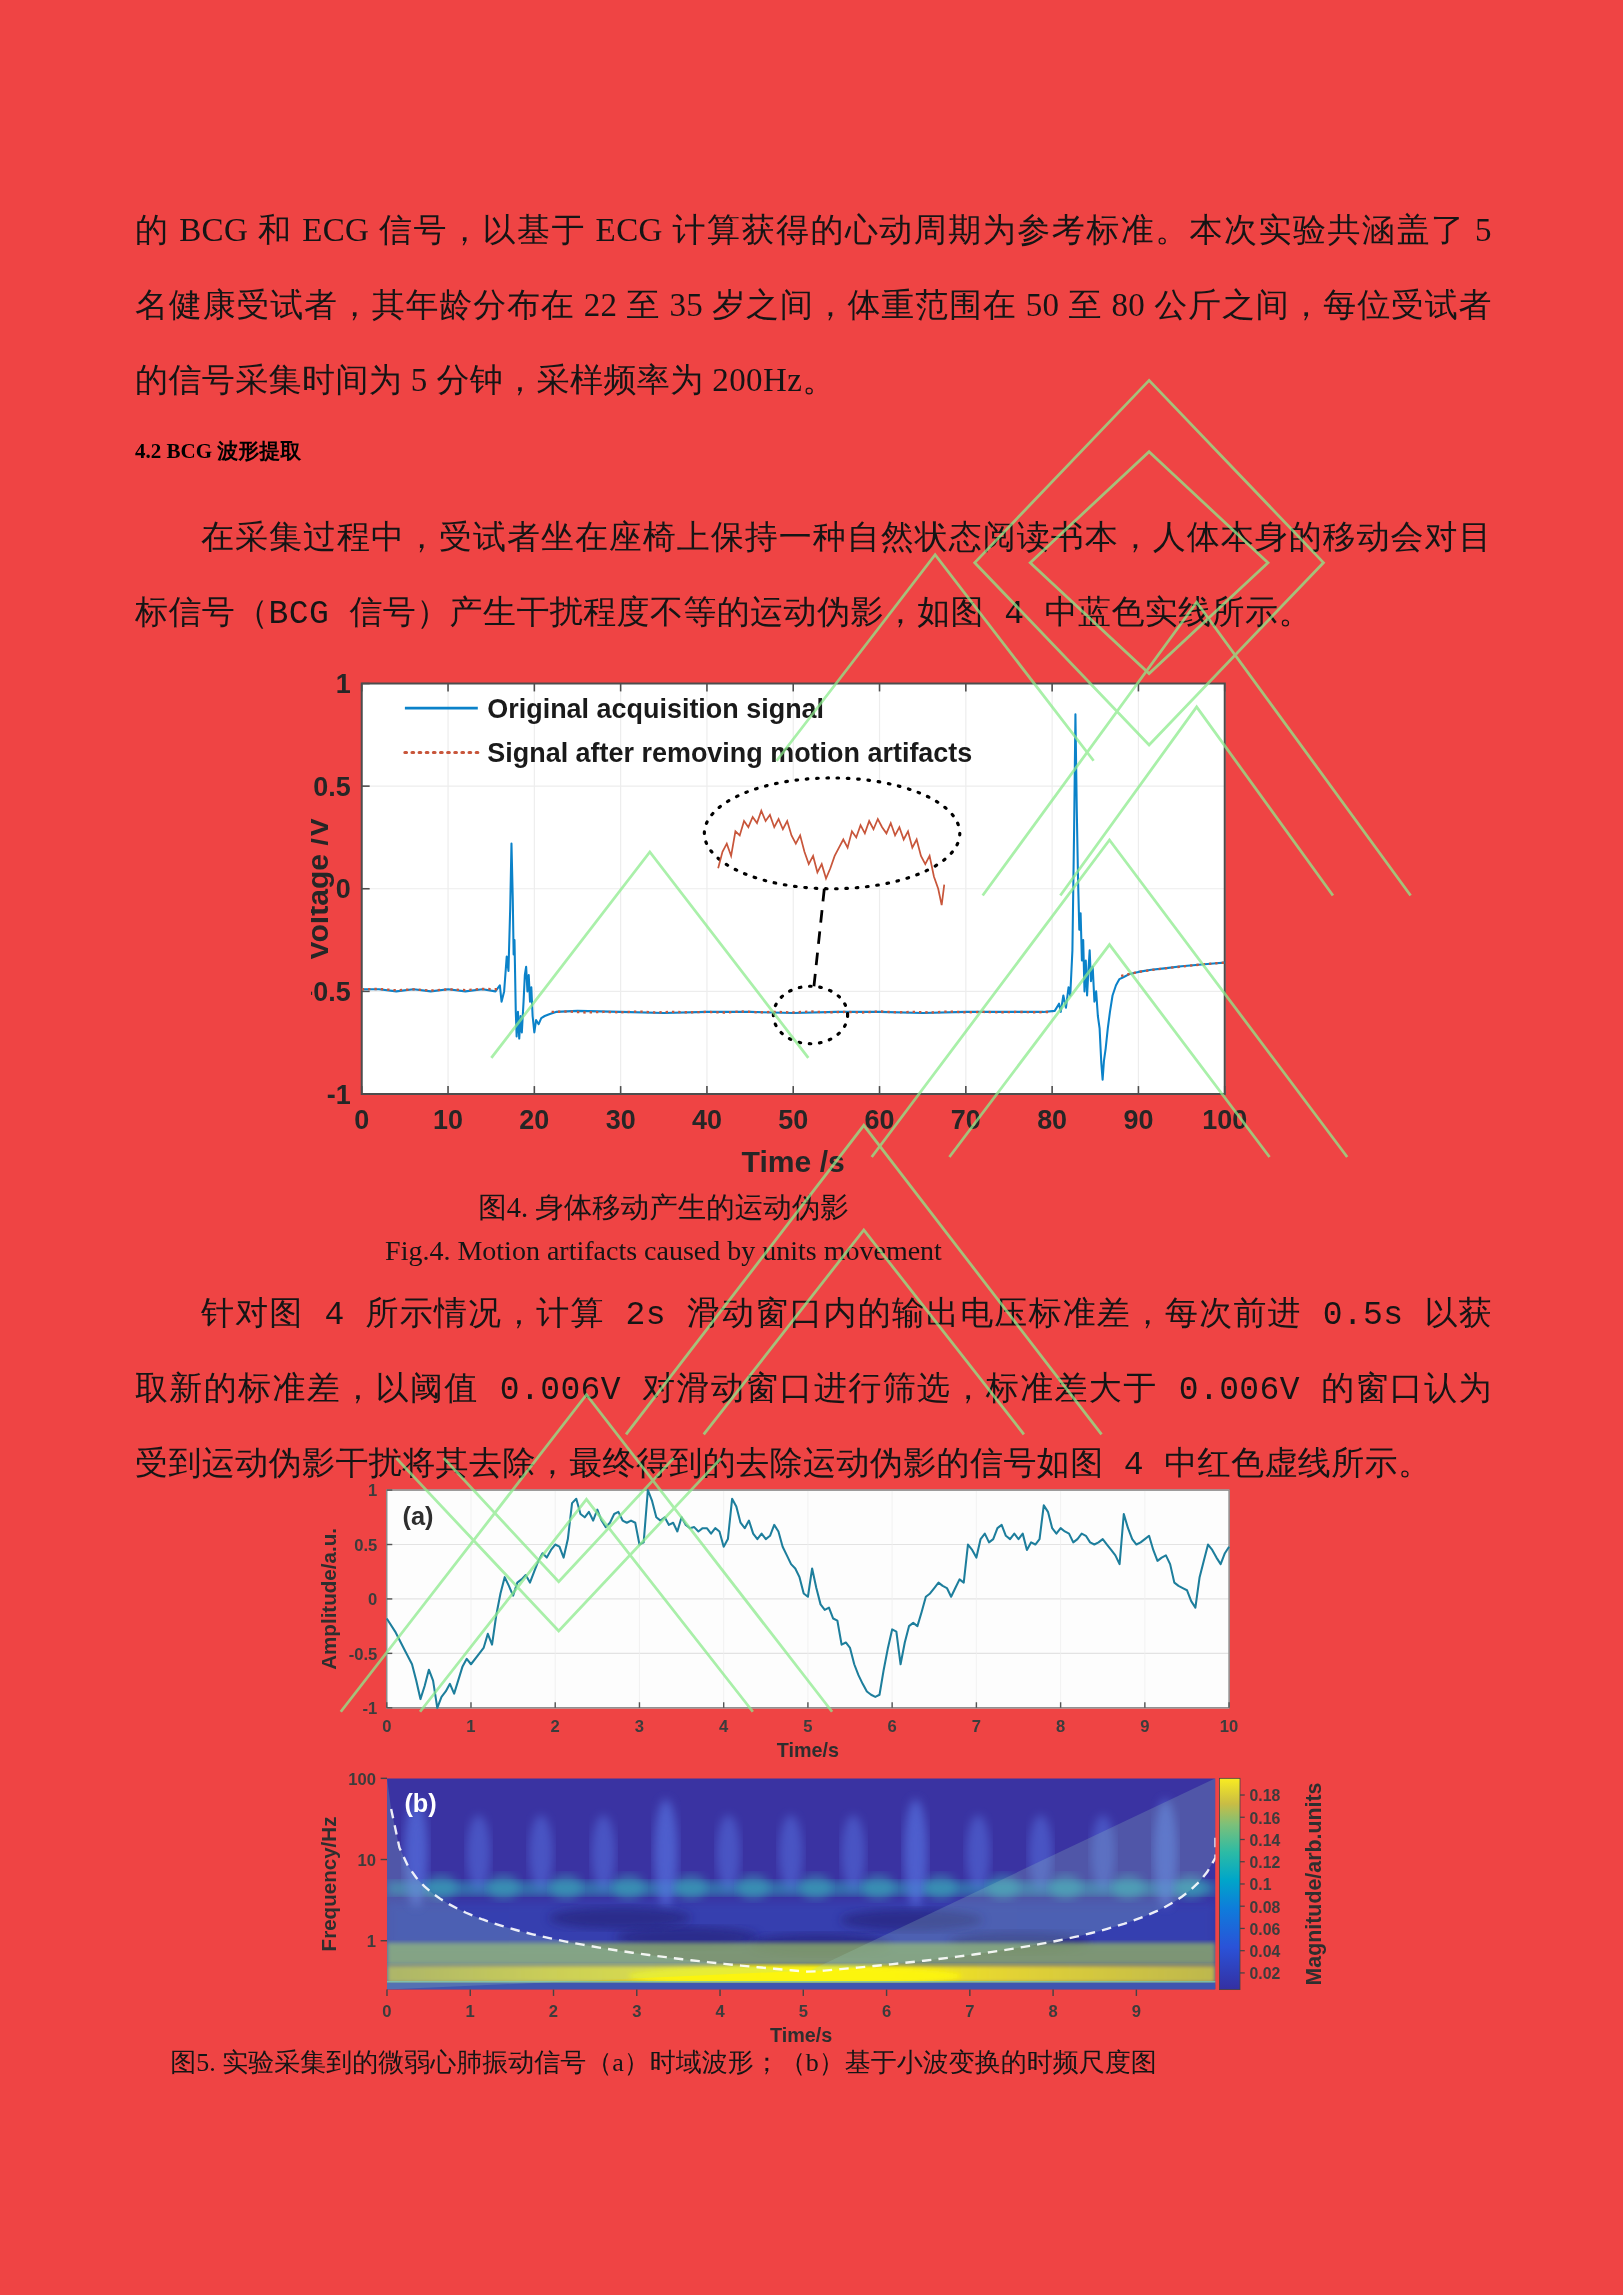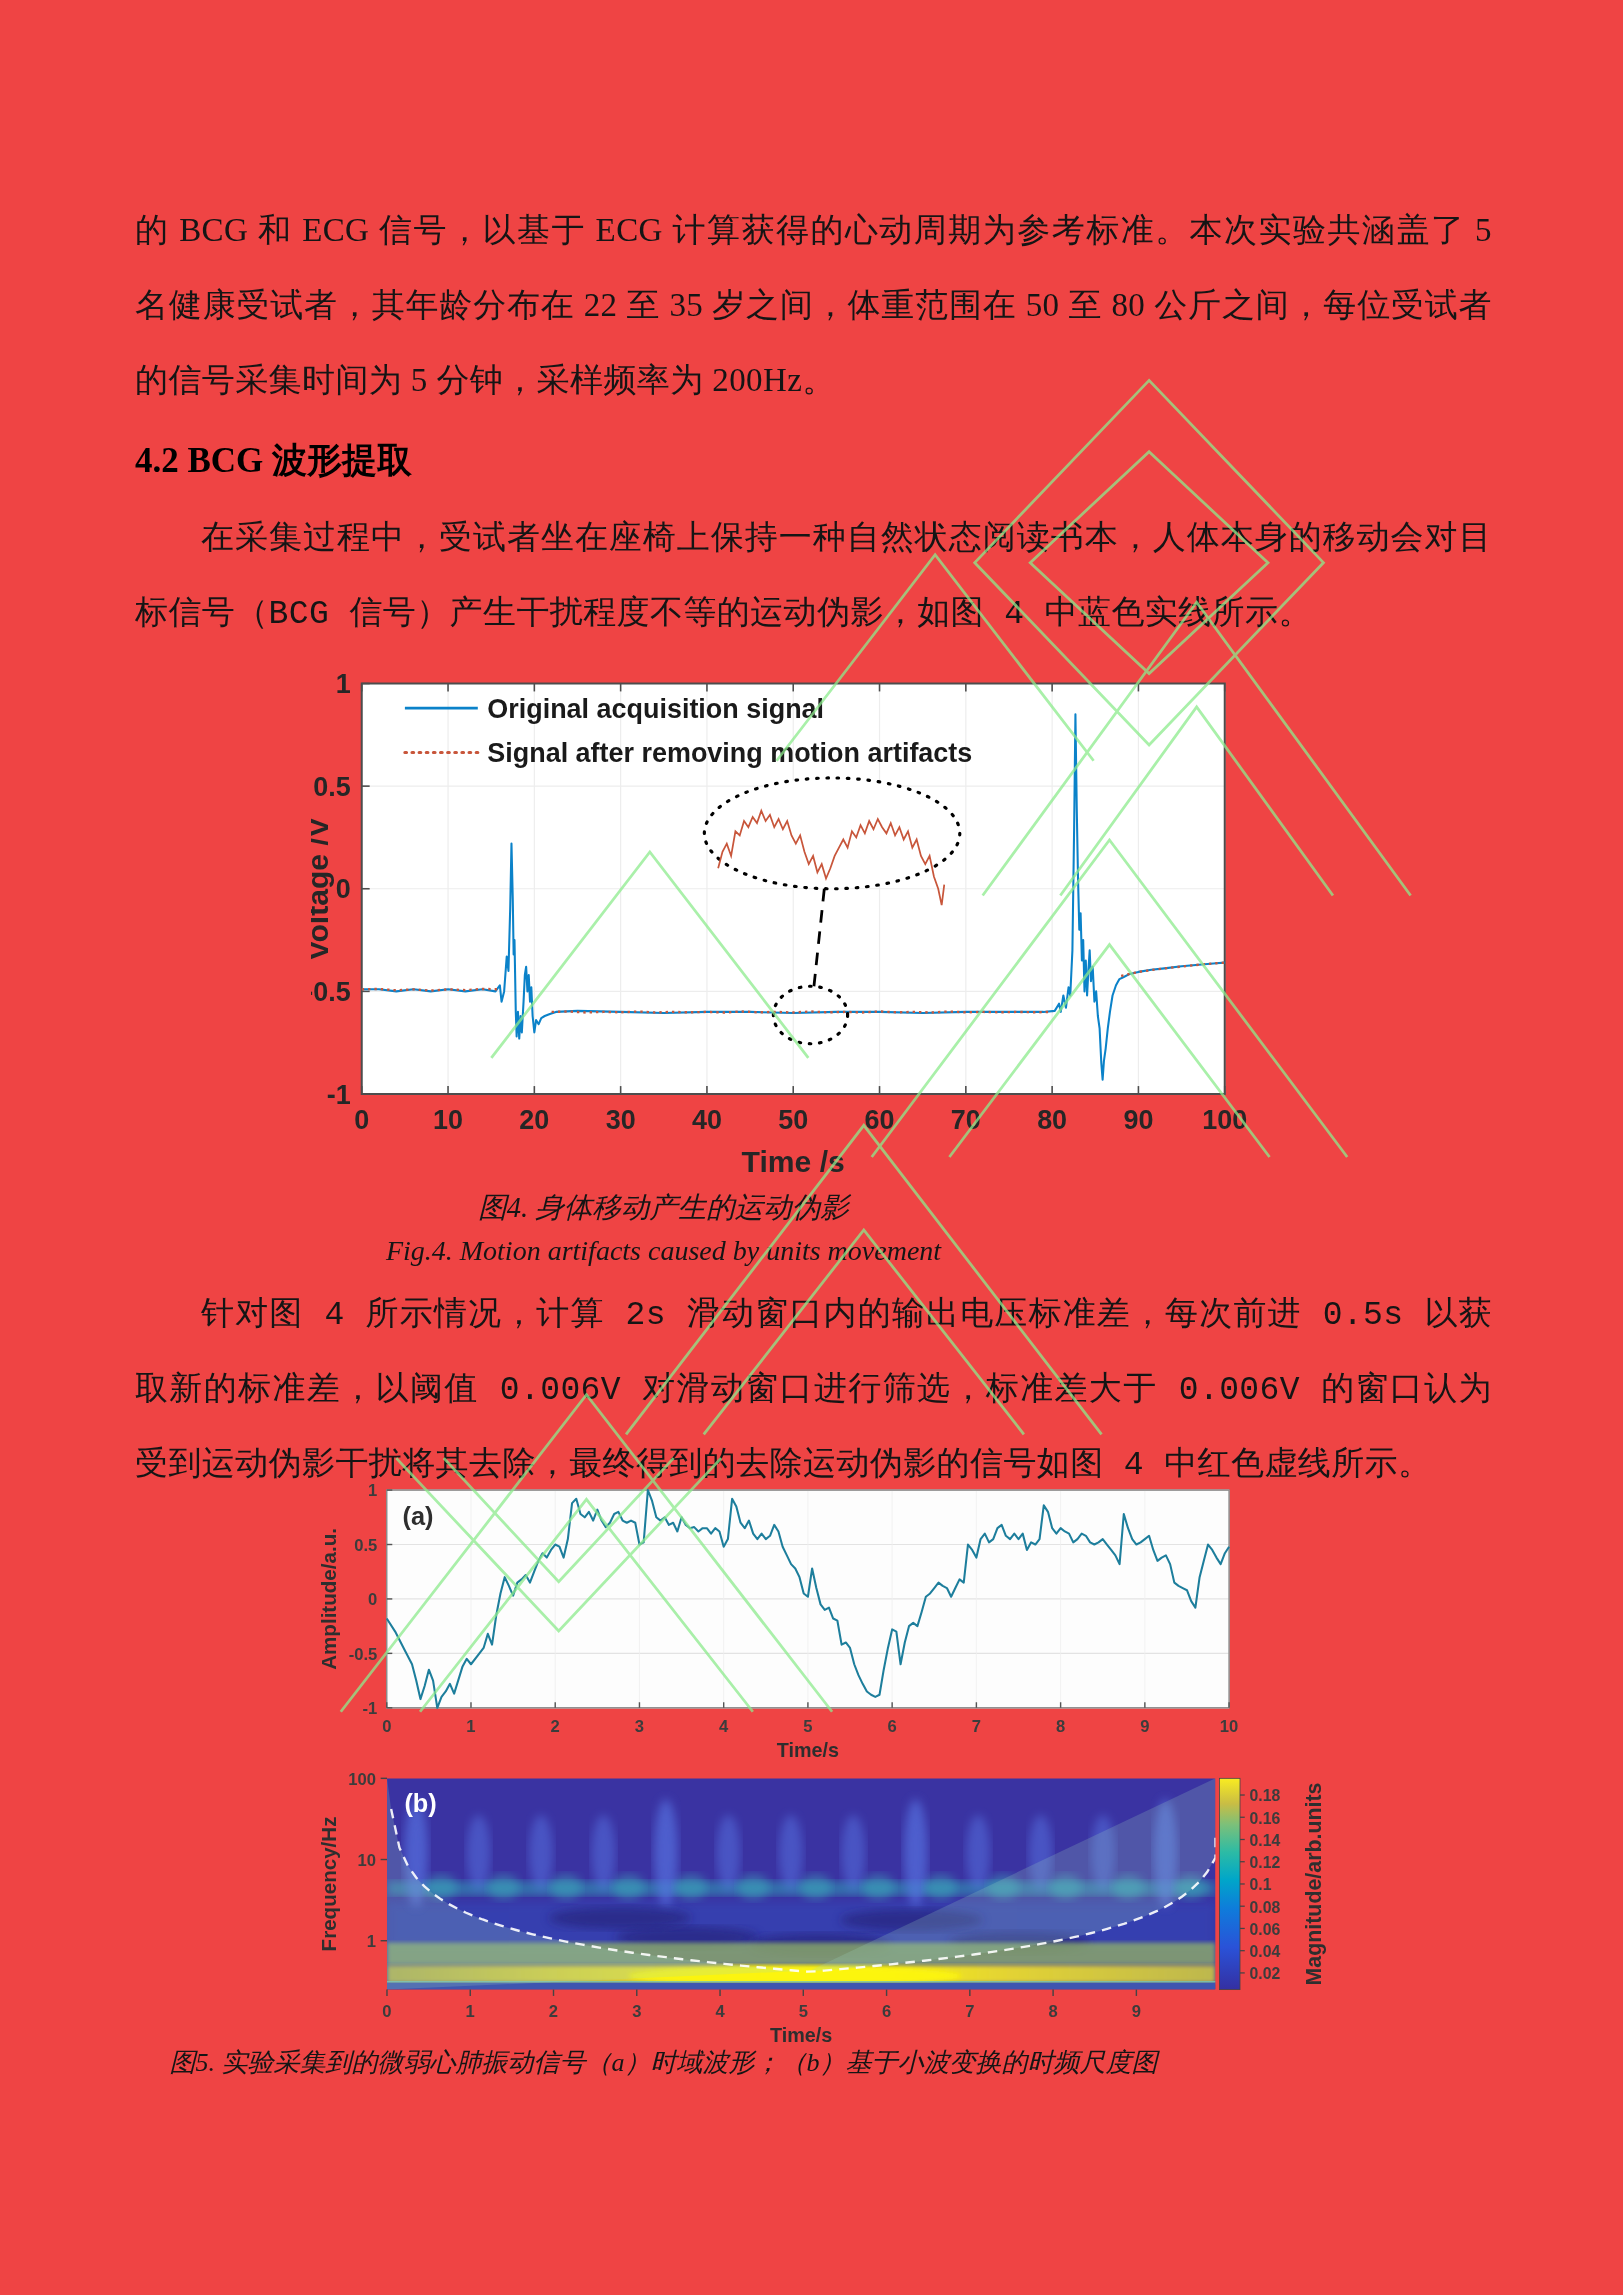--- a/index.html
+++ b/index.html
@@ -8,25 +8,25 @@
     font-family:"Liberation Serif","DejaVu Serif",serif;color:#111;overflow:hidden;
     margin:0 auto;
   }
   .para{
     position:absolute;left:135px;width:1357px;margin:0;
     font-size:33px;line-height:75px;text-align:justify;color:#151515;
     letter-spacing:0.4px;
   }
   .para.indent{text-indent:2em;font-family:Liberation Mono, monospace;}
   .heading{
-    position:absolute;left:135px;margin:0;font-size:35px;font-weight:bold;color:#000;
+    position:absolute;left:135px;margin:0;font-size:21px;font-weight:bold;color:#000;
   }
   .caption{
     position:absolute;left:0;width:1327px;margin:0;text-align:center;
-    font-size:28.5px;color:#151515;font-style:italic;
+    font-size:28.5px;color:#151515;
   }
   .caption.en{font-size:28px;}
   .chart{position:absolute;z-index:1;}
   .watermark{position:absolute;left:0;top:0;z-index:2;pointer-events:none;}
   svg text{user-select:none;}
   .mpl-tick{font-family:"Liberation Sans","DejaVu Sans",sans-serif;font-weight:bold;}
 </style>
 </head>
 <body>
 

